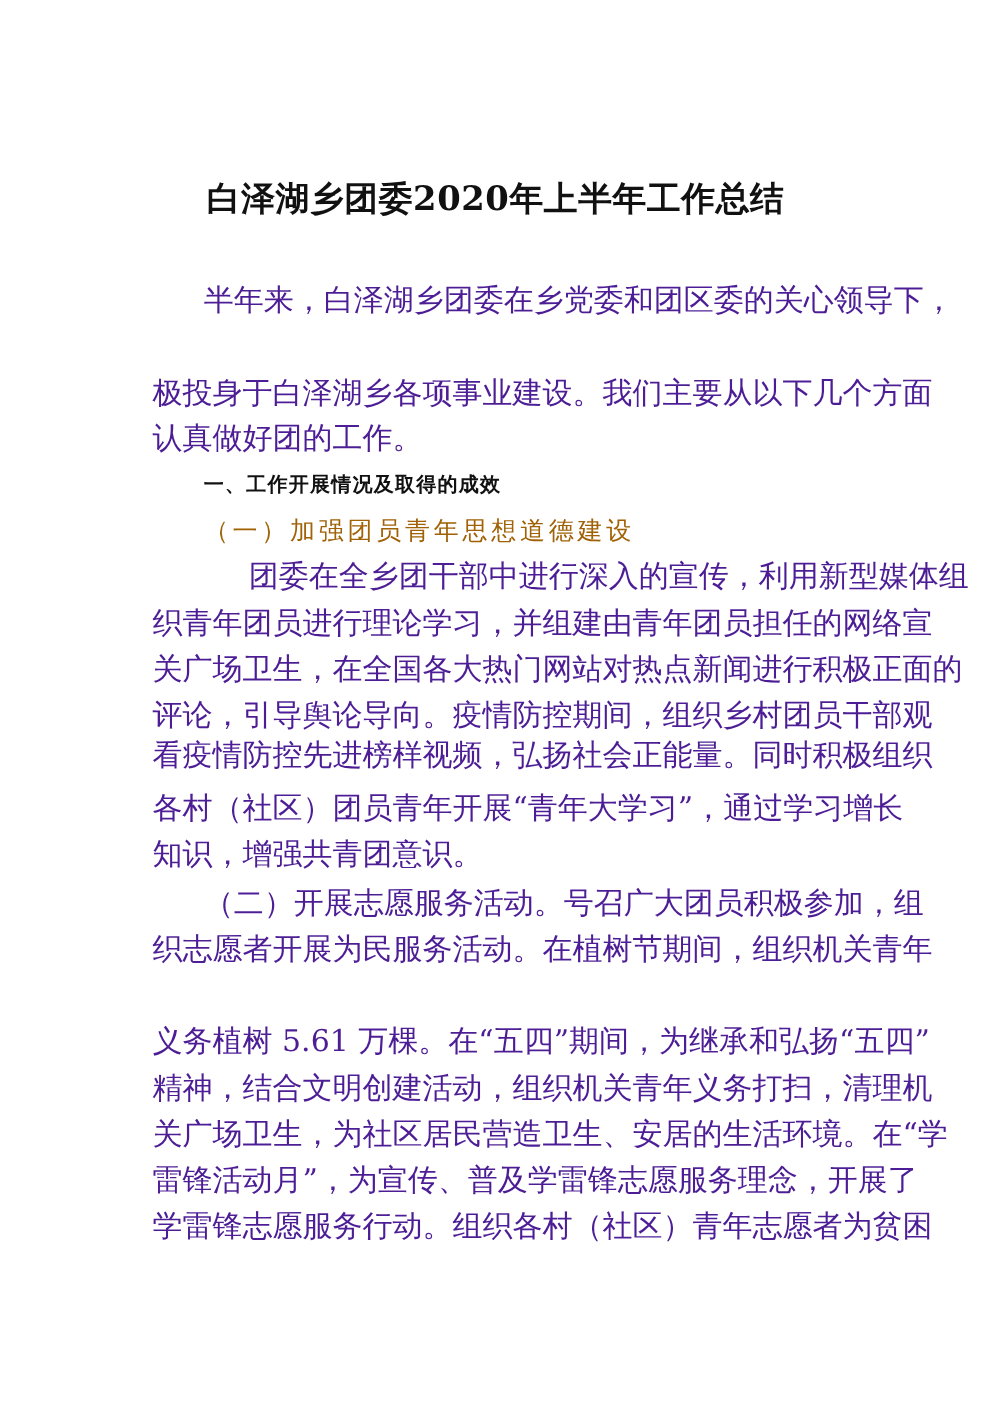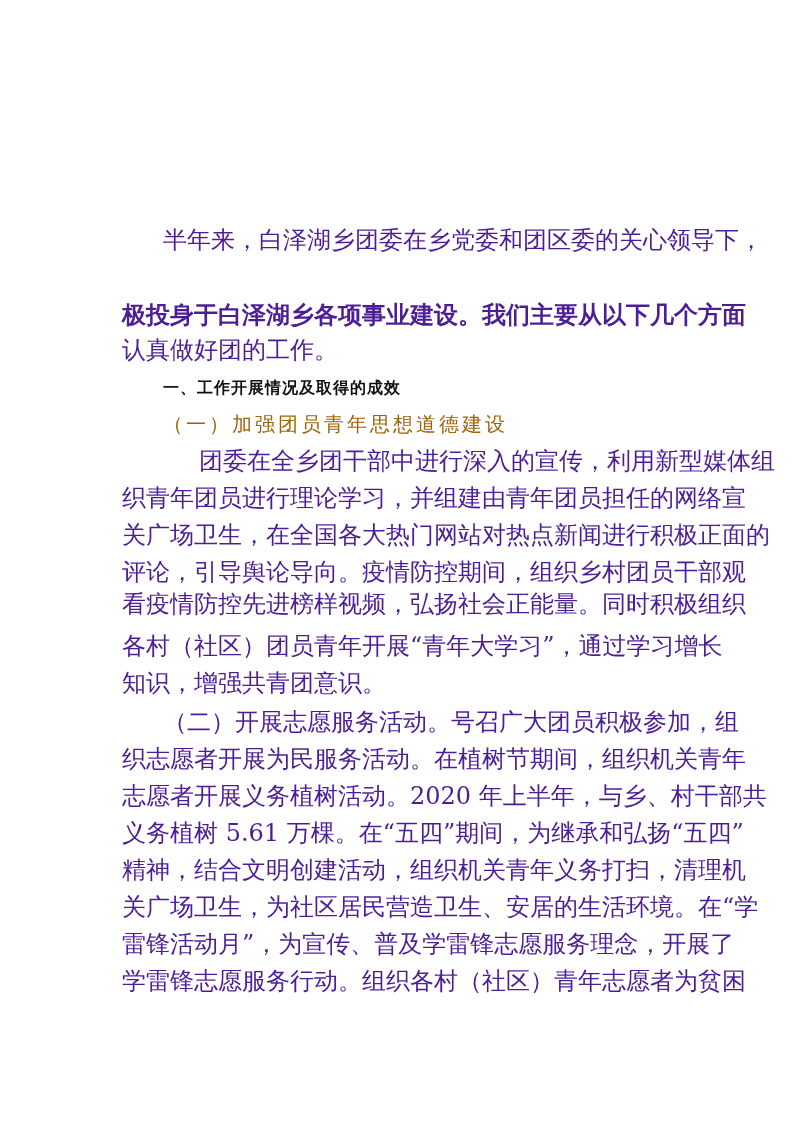--- a/index.html
+++ b/index.html
@@ -26,37 +26,37 @@
     .heading2 {
       position: absolute; left: 163px; height: 37px;
       font-family: "DejaVu Serif", "Liberation Serif", serif;
       font-size: 20px; line-height: 37px; white-space: nowrap; color: #a16207; letter-spacing: 3px;
     }
   </style>
 </head>
 <body>
 
 <div class="page">
+  <div class="title">白泽湖乡团委2020年上半年工作总结</div>
 
   <div class="line indent" style="top:222px;">半年来，白泽湖乡团委在乡党委和团区委的关心领导下，</div>
-  <div class="line" style="top:296px;font-weight:bold;">极投身于白泽湖乡各项事业建设。我们主要从以下几个方面</div>
+  <div class="line" style="top:296px;">极投身于白泽湖乡各项事业建设。我们主要从以下几个方面</div>
   <div class="line last" style="top:332px;">认真做好团的工作。</div>
 
   <div class="heading1" style="top:369px;">一、工作开展情况及取得的成效</div>
   <div class="heading2" style="top:406px;">（一）加强团员青年思想道德建设</div>
 
   <div class="line indent" style="top:443px;margin-left:36px;">团委在全乡团干部中进行深入的宣传，利用新型媒体组</div>
   <div class="line" style="top:480px;">织青年团员进行理论学习，并组建由青年团员担任的网络宣</div>
   <div class="line" style="top:517px;">关广场卫生，在全国各大热门网站对热点新闻进行积极正面的</div>
   <div class="line" style="top:554px;">评论，引导舆论导向。疫情防控期间，组织乡村团员干部观</div>
   <div class="line" style="top:586px;">看疫情防控先进榜样视频，弘扬社会正能量。同时积极组织</div>
   <div class="line" style="top:628px;">各村（社区）团员青年开展“青年大学习”，通过学习增长</div>
   <div class="line last" style="top:665px;">知识，增强共青团意识。</div>
 
   <div class="line indent" style="top:704px;">（二）开展志愿服务活动。号召广大团员积极参加，组</div>
   <div class="line" style="top:741px;">织志愿者开展为民服务活动。在植树节期间，组织机关青年</div>
-  <div class="line" style="top:778px;">志愿者开展义务植树活动。2020 年上半年，与乡、村干部共</div>
   <div class="line" style="top:815px;">义务植树 5.61 万棵。在“五四”期间，为继承和弘扬“五四”</div>
   <div class="line" style="top:852px;">精神，结合文明创建活动，组织机关青年义务打扫，清理机</div>
   <div class="line" style="top:889px;">关广场卫生，为社区居民营造卫生、安居的生活环境。在“学</div>
   <div class="line" style="top:926px;">雷锋活动月”，为宣传、普及学雷锋志愿服务理念，开展了</div>
   <div class="line" style="top:963px;">学雷锋志愿服务行动。组织各村（社区）青年志愿者为贫困</div>
 </div>
 
 </body></html>

